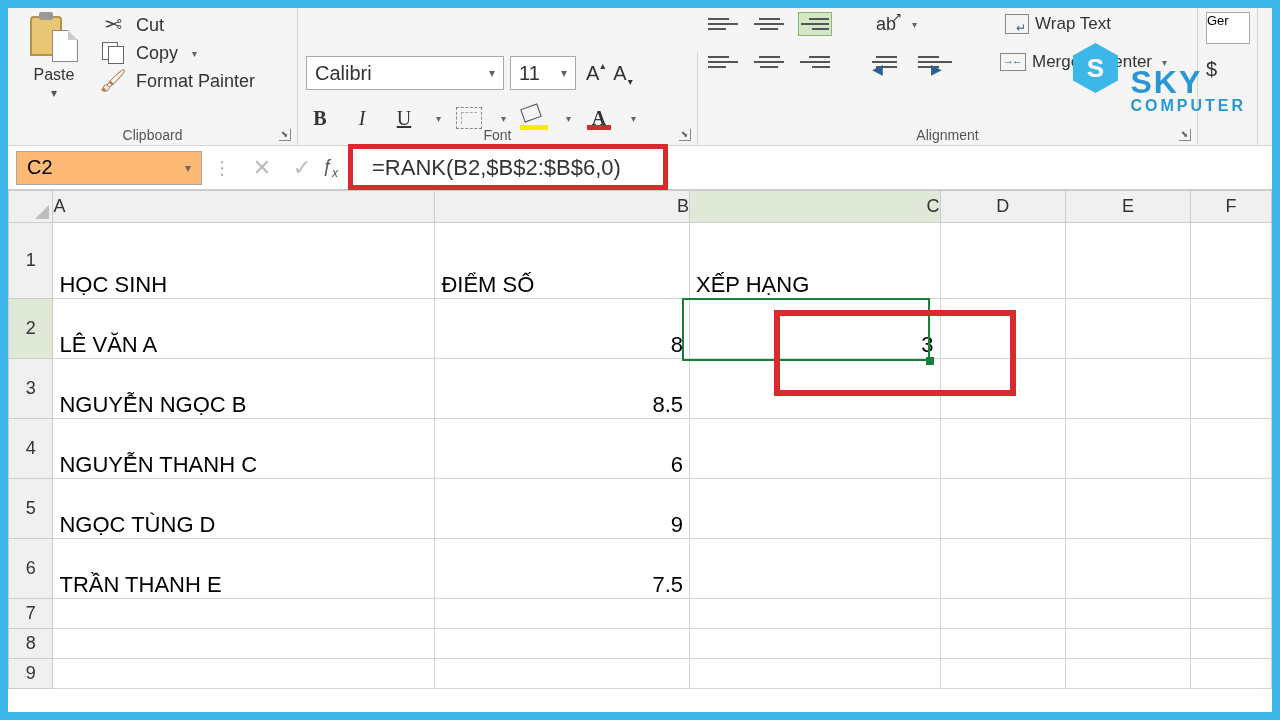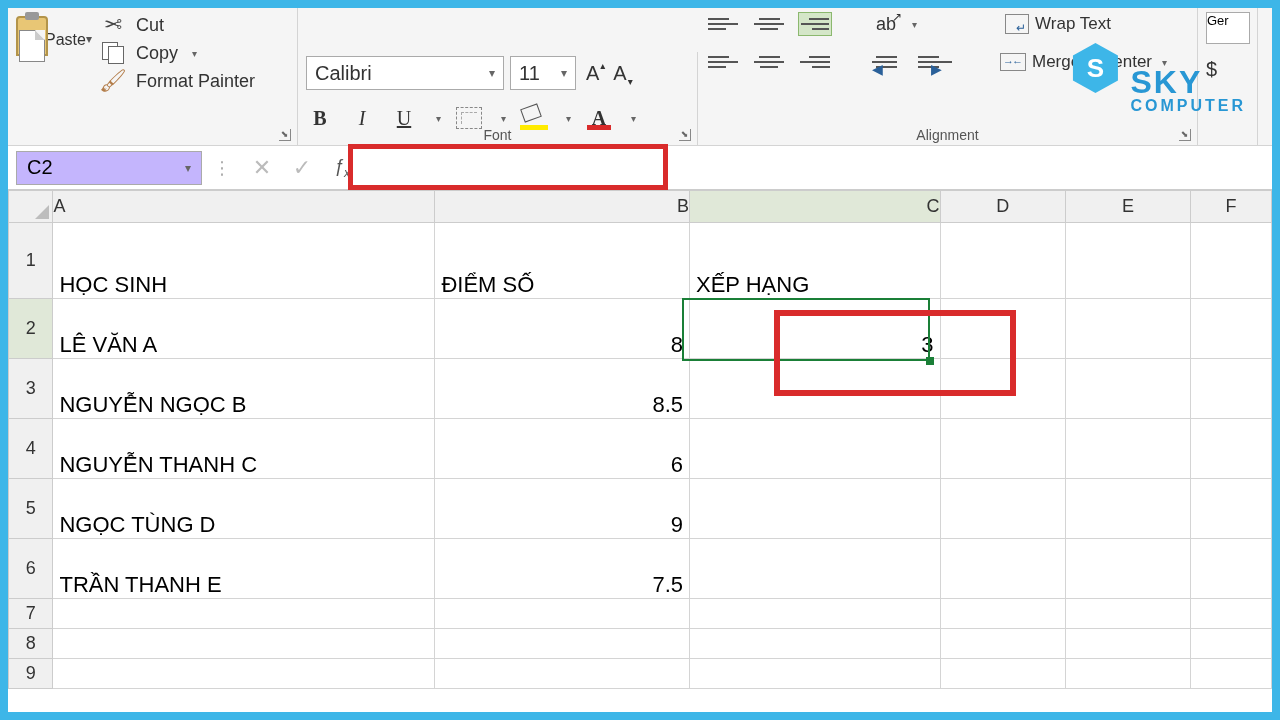--- a/index.html
+++ b/index.html
@@ -7,21 +7,21 @@
   .excel { width: 100%; height: 100%; background: #fff; display: flex; flex-direction: column; }
 
   
   .ribbon { background: #f5f5f5; border-bottom: 1px solid #d4d4d4; display: flex; height: 138px; }
   .group { position: relative; border-right: 1px solid #d4d4d4; padding: 4px 8px 22px 8px; display: flex; flex-direction: column; }
   .group-label { position: absolute; bottom: 2px; left: 0; right: 0; text-align: center; font-size: 14px; color: #555; }
   .group-launcher { position: absolute; bottom: 4px; right: 6px; width: 12px; height: 12px; border: 1px solid #888; border-top: none; border-left: none; font-size: 9px; text-align: center; line-height: 10px; color: #666; }
 
   
   .clipboard-group { width: 290px; flex-direction: row; align-items: flex-start; gap: 8px; }
-  .paste-btn { display: flex; flex-direction: row; align-items: center; width: 76px; padding-top: 2px; }
+  .paste-btn { display: flex; flex-direction: column; align-items: center; width: 76px; padding-top: 2px; }
   .paste-icon { width: 48px; height: 48px; position: relative; }
   .paste-board { width: 32px; height: 40px; background: #e8c675; border: 2px solid #b3944a; border-radius: 4px 4px 0 0; position: absolute; left: 0; top: 2px; }
   .paste-clip { width: 14px; height: 8px; background: #999; border-radius: 2px; position: absolute; left: 9px; top: -2px; }
   .paste-sheet { width: 26px; height: 32px; background: #fff; border: 1px solid #888; position: absolute; right: 0; bottom: 0; }
   .paste-sheet::after { content: ""; position: absolute; right: -1px; top: -1px; width: 0; height: 0; border-style: solid; border-width: 0 10px 10px 0; border-color: transparent #f5f5f5 transparent transparent; }
   .paste-sheet::before { content: ""; position: absolute; right: -1px; top: -1px; width: 0; height: 0; border-style: solid; border-width: 10px 0 0 10px; border-color: transparent transparent transparent #ccc; }
   .paste-label { font-size: 16px; margin-top: 4px; color: #333; }
   .paste-arrow { font-size: 12px; color: #555; margin-top: 2px; }
   .clip-right { display: flex; flex-direction: column; gap: 6px; padding-top: 2px; }
   .clip-item { display: flex; align-items: center; gap: 10px; font-size: 18px; color: #333; }
@@ -86,25 +86,25 @@
   
   .logo { position: absolute; top: 22px; right: 34px; display: flex; align-items: center; gap: 10px; z-index: 50; }
   .logo-mark { width: 50px; height: 50px; position: relative; }
   .hex { width: 50px; height: 50px; background: #3db6e8; clip-path: polygon(50% 0, 95% 25%, 95% 75%, 50% 100%, 5% 75%, 5% 25%); display:flex; align-items:center; justify-content:center; color:#fff; font-weight:bold; font-size:26px; }
   .logo-text { display: flex; flex-direction: column; line-height: 1; }
   .logo-sky { font-size: 32px; font-weight: 700; color: #2897d4; letter-spacing: 2px; margin-top: 44px; }
   .logo-comp { font-size: 16px; font-weight: 600; color: #2897d4; letter-spacing: 3px; }
 
   
   .fbar-row { display: flex; align-items: center; height: 44px; border-bottom: 1px solid #ccc; position: relative; }
-  .name-box { width: 186px; height: 34px; margin: 4px 0 4px 8px; border: 1px solid #aaa; background: #c4b5fd; display: flex; align-items: center; justify-content: space-between; padding: 0 10px; font-size: 20px; }
+  .name-box { width: 186px; height: 34px; margin: 4px 0 4px 8px; border: 1px solid #aaa; background: #fdba74; display: flex; align-items: center; justify-content: space-between; padding: 0 10px; font-size: 20px; }
   .nb-arrow { color: #666; font-size: 12px; }
   .fb-sep { width: 40px; text-align: center; color: #aaa; font-size: 18px; }
   .fb-btn { width: 40px; text-align: center; color: #bbb; font-size: 22px; }
-  .fx { font-style: italic; font-size: 18px; color: #555; width: 40px; text-align: center; }
+  .fx { font-style: italic; font-size: 18px; color: #555; width: 40px; text-align: left; }
   .fx sub { font-size: 12px; }
   .formula-input { flex: 1; height: 34px; display: flex; align-items: center; padding: 0 10px; font-size: 22px; color: #333; position: relative; }
   .formula-highlight { position: absolute; border: 5px solid #d92b2b; left: -14px; top: -7px; height: 46px; width: 320px; pointer-events: none; }
 
   
   .grid-area { flex: 1; position: relative; overflow: hidden; background: #fff; }
   table.grid { border-collapse: collapse; width: 100%; }
   .corner { width: 44px; height: 32px; background: #f0f0f0; border: 1px solid #ccc; position: relative; }
   .corner::after { content: ""; position: absolute; right: 3px; bottom: 3px; width: 0; height: 0; border-style: solid; border-width: 0 0 14px 14px; border-color: transparent transparent #bdbdbd transparent; }
   th.col { background: #f0f0f0; border: 1px solid #ccc; font-weight: normal; font-size: 18px; color: #333; height: 32px; }
@@ -158,20 +158,21 @@
               </span>
             </span>
           <span>Copy</span>
           <span class="drop">▾</span>
         </div>
         <div class="clip-item">
           <span class="clip-icon brush-icon">🖌</span>
           <span>Format Painter</span>
         </div>
       </div>
+      <div class="group-label">Clipboard</div>
       <div class="group-launcher">⬊</div>
     </div>
 
     <div class="group font-group">
       <div class="font-row1">
         <div class="font-name">
           <span>Calibri</span>
           <span class="nb-arrow">▾</span>
         </div>
         <div class="font-size">
@@ -293,20 +294,21 @@
   <div class="fbar-row">
     <div class="name-box">
       <span>C2</span>
       <span class="nb-arrow">▾</span>
     </div>
     <div class="fb-sep">⋮</div>
     <div class="fb-btn">✕</div>
     <div class="fb-btn">✓</div>
     <div class="fx">ƒ<sub>x</sub></div>
     <div class="formula-input">
+      <span>=RANK(B2,$B$2:$B$6,0)</span>
       <div class="formula-highlight"></div>
     </div>
   </div>
 
   <div class="grid-area">
     <table class="grid">
       <tbody>
           <tr>
         <th class="corner"></th>
         <th class="col col-a">A</th>

